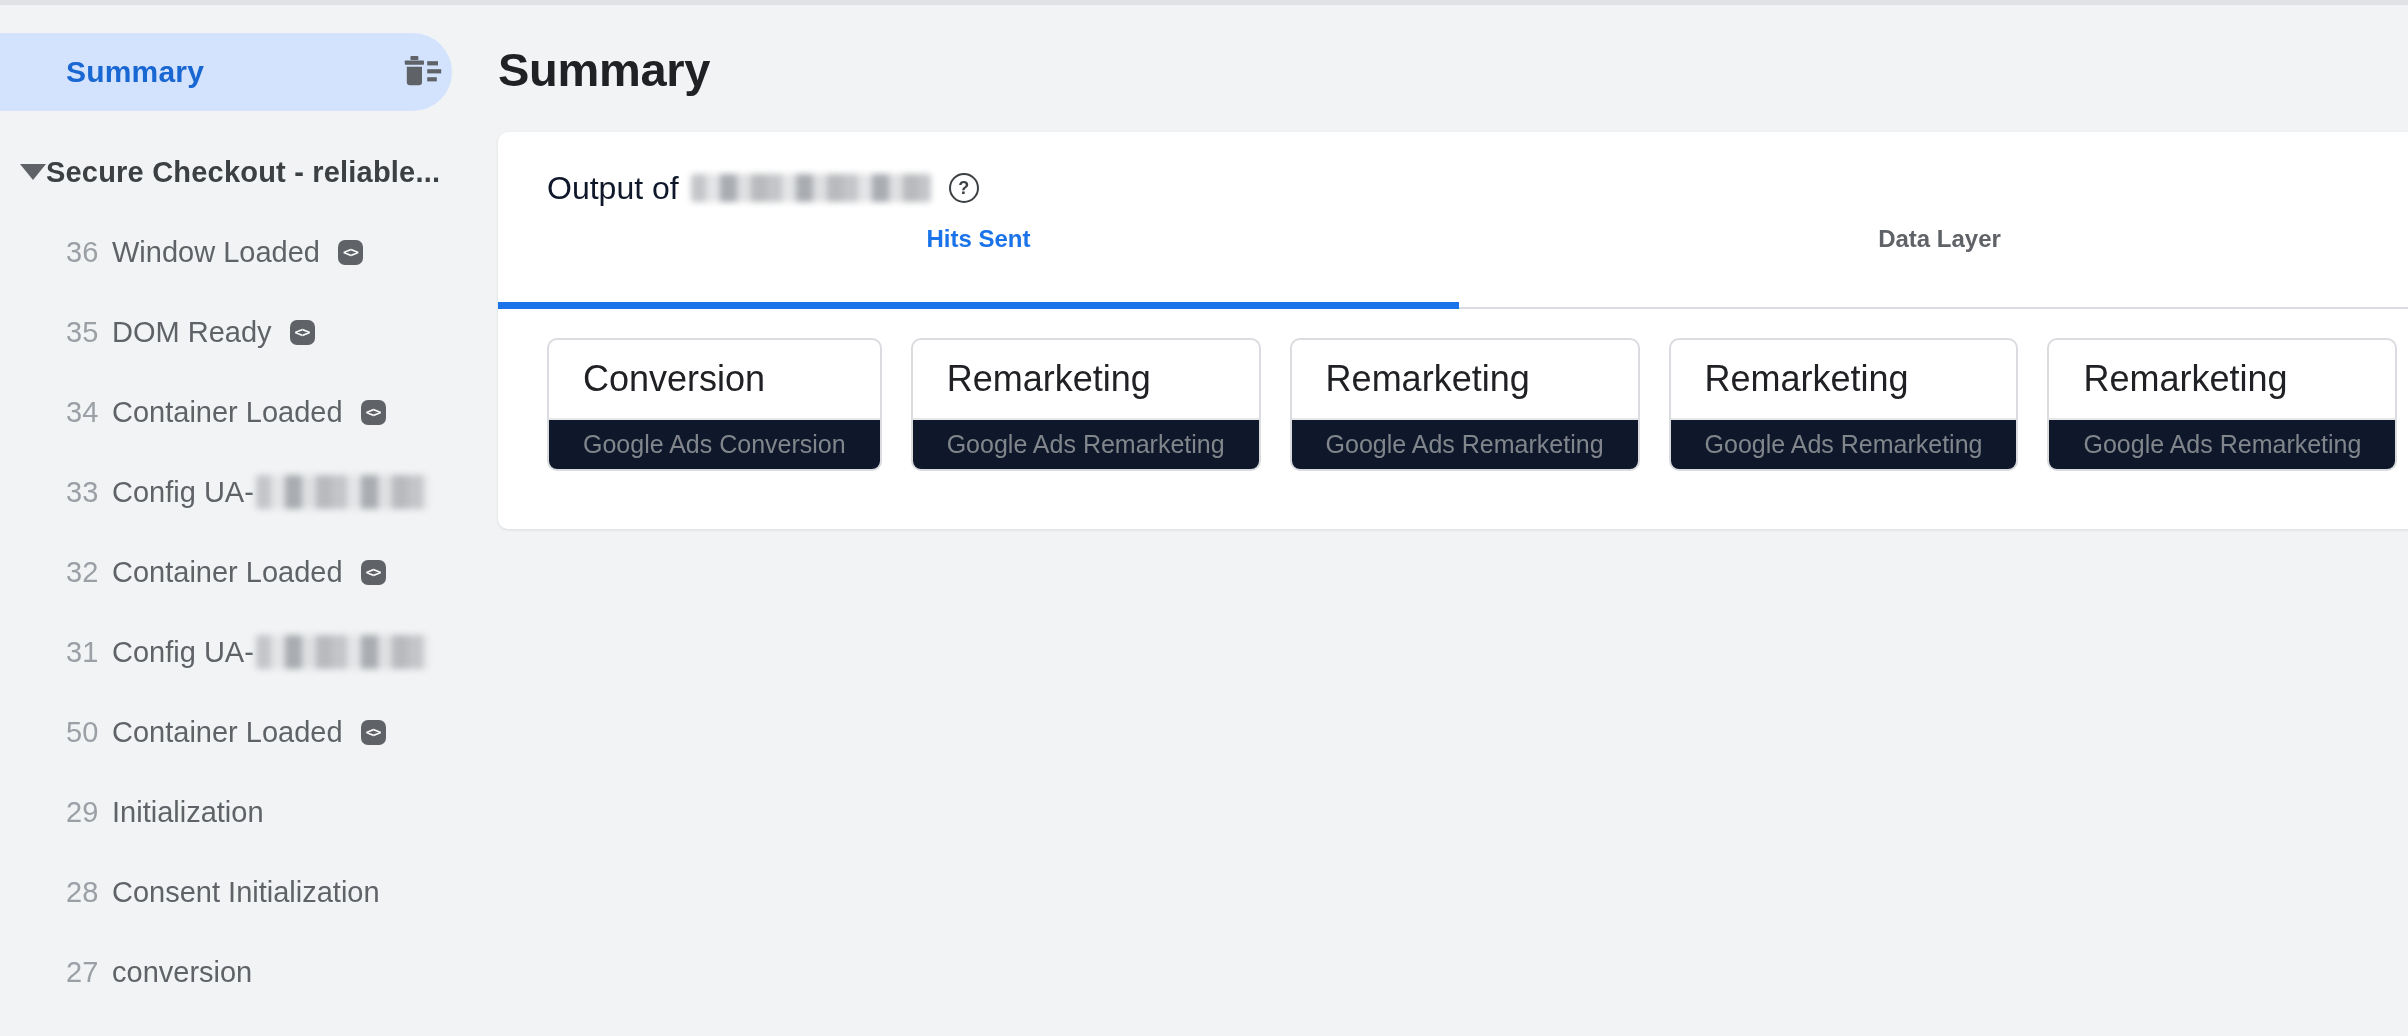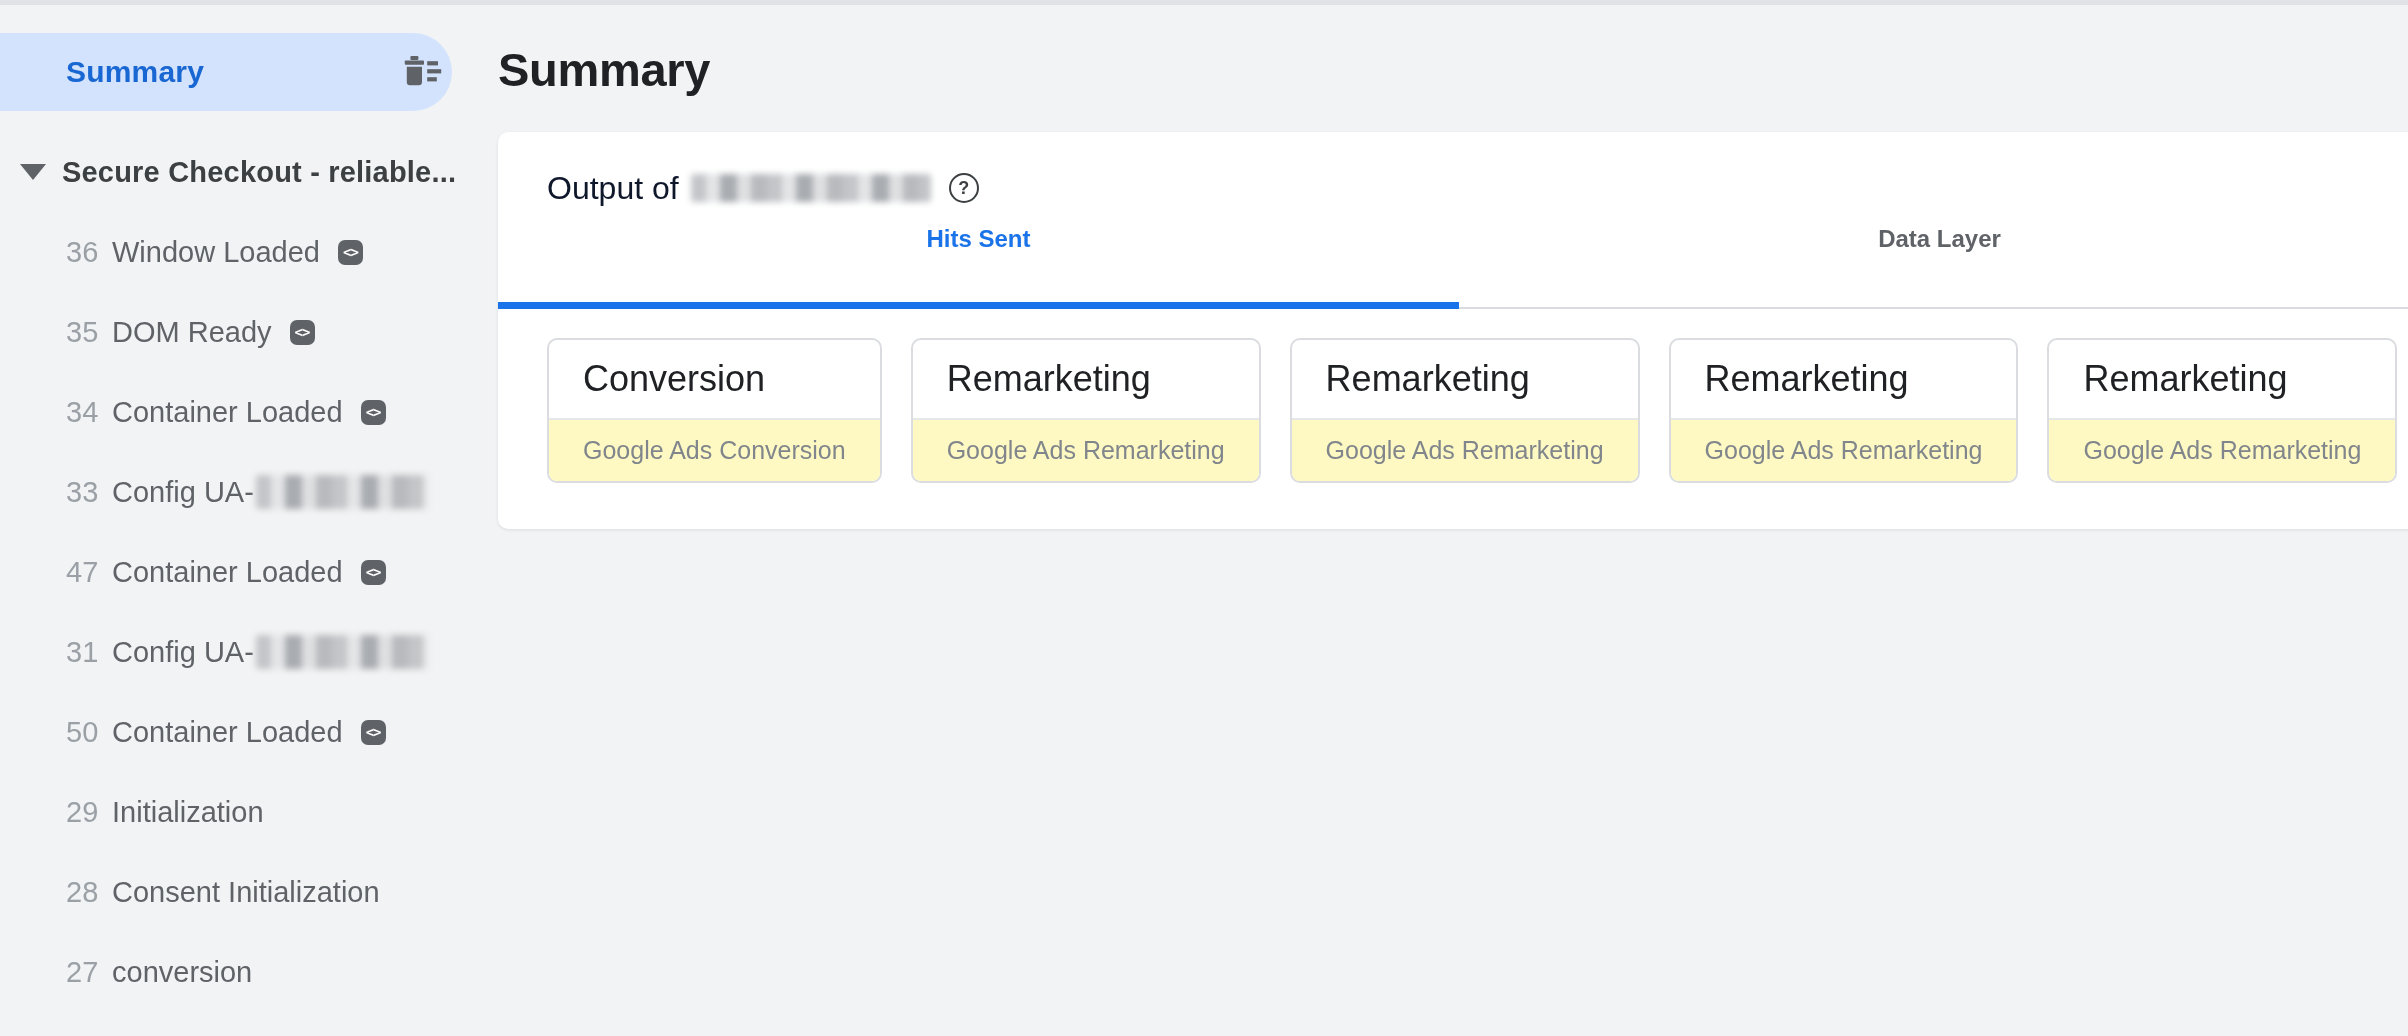--- a/index.html
+++ b/index.html
@@ -15,21 +15,21 @@
     background:#d3e3fd; border-radius:0 39px 39px 0; display:flex; align-items:center; cursor:pointer; }
   .summary-pill .pill-label { margin-left:66px; font-size:30px; font-weight:bold; color:#1967d2; letter-spacing:.2px; }
   .sweep-btn { position:absolute; right:8px; top:50%; transform:translateY(-50%);
     width:48px; height:34px; display:flex; align-items:center; justify-content:center; cursor:pointer; }
 
   .tree-header { position:absolute; left:0; top:143px; height:48px; width:480px;
     display:flex; align-items:center; cursor:pointer; }
   .caret { margin-left:20px; width:0; height:0;
     border-left:13px solid transparent; border-right:13px solid transparent;
     border-top:16px solid #5f6368; }
-  .tree-title { margin-left:16px; font-size:29px; font-weight:bold; color:#3c4043; letter-spacing:.2px;
+  .tree-title { font-size:29px; font-weight:bold; color:#3c4043; letter-spacing:.2px;
     white-space:nowrap; overflow:hidden; }
 
   .event-list { position:absolute; left:0; top:207px; width:480px; }
   .event-row { height:80px; display:flex; align-items:center; padding-left:66px; cursor:pointer; }
   .event-num { width:46px; font-size:29px; color:#9aa0a6; flex:0 0 auto; }
   .event-label { font-size:29px; color:#5f6368; white-space:nowrap; }
   .code-badge { margin-left:18px; width:25px; height:25px; background:#5f6368; border-radius:7px;
     color:#ffffff; font-family:"DejaVu Sans Mono", monospace; font-size:14px; font-weight:bold;
     display:flex; align-items:center; justify-content:center; letter-spacing:-1px; flex:0 0 auto; }
 
@@ -57,21 +57,21 @@
     border-bottom:2px solid #dadce0; display:flex; }
   .tab { flex:1 1 0; display:flex; align-items:flex-start; justify-content:center;
     font-size:24px; font-weight:bold; color:#5f6368; position:relative; cursor:pointer; }
   .tab.active { color:#1a73e8; }
   .tab.active::after { content:""; position:absolute; left:0; right:0; bottom:-2px; height:7px; background:#1a73e8; }
 
   .tag-row { position:absolute; left:49px; top:206px; display:flex; gap:29px; }
   .tag-card { border:2px solid #dadce0; border-radius:10px; background:#ffffff; overflow:hidden; cursor:pointer; }
   .tag-title { height:78px; display:flex; align-items:center; padding:0 34px;
     font-size:36px; color:#202124; white-space:nowrap; }
-  .tag-footer { height:63px; border-top:2px solid #e6e7e9; background:#fef9c3;
+  .tag-footer { height:51px; border-top:2px solid #e6e7e9; background:#0f172a;
     display:flex; align-items:center; padding:0 34px; font-size:25px; color:#80868b; white-space:nowrap; }
 </style>
 </head>
 <body>
 
 <div class="top-strip"></div>
 
 <aside class="sidebar">
   <div class="summary-pill">
     <span class="pill-label">Summary</span>
@@ -107,21 +107,21 @@
         <span class="event-num">34</span>
         <span class="event-label">Container Loaded</span>
         <span class="code-badge">&lt;&gt;</span>
       </div>
       <div class="event-row">
         <span class="event-num">33</span>
         <span class="event-label">Config UA-</span>
         <span class="blur-blob blob-side"></span>
       </div>
       <div class="event-row">
-        <span class="event-num">47</span>
+        <span class="event-num">32</span>
         <span class="event-label">Container Loaded</span>
         <span class="code-badge">&lt;&gt;</span>
       </div>
       <div class="event-row">
         <span class="event-num">31</span>
         <span class="event-label">Config UA-</span>
         <span class="blur-blob blob-side"></span>
       </div>
       <div class="event-row">
         <span class="event-num">50</span>

